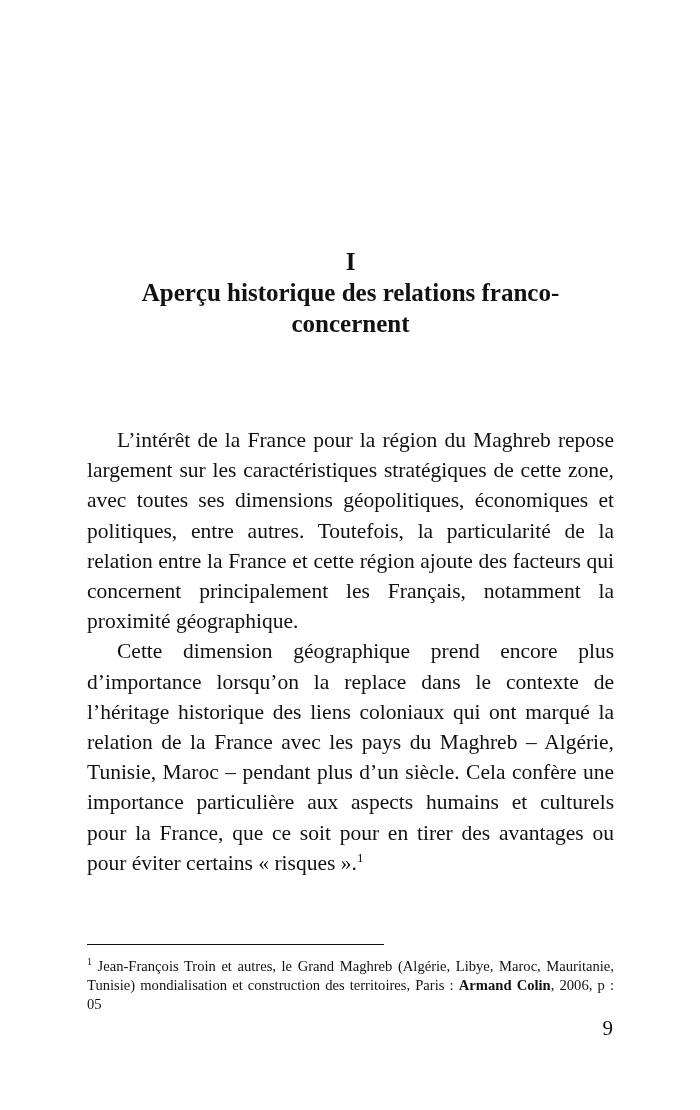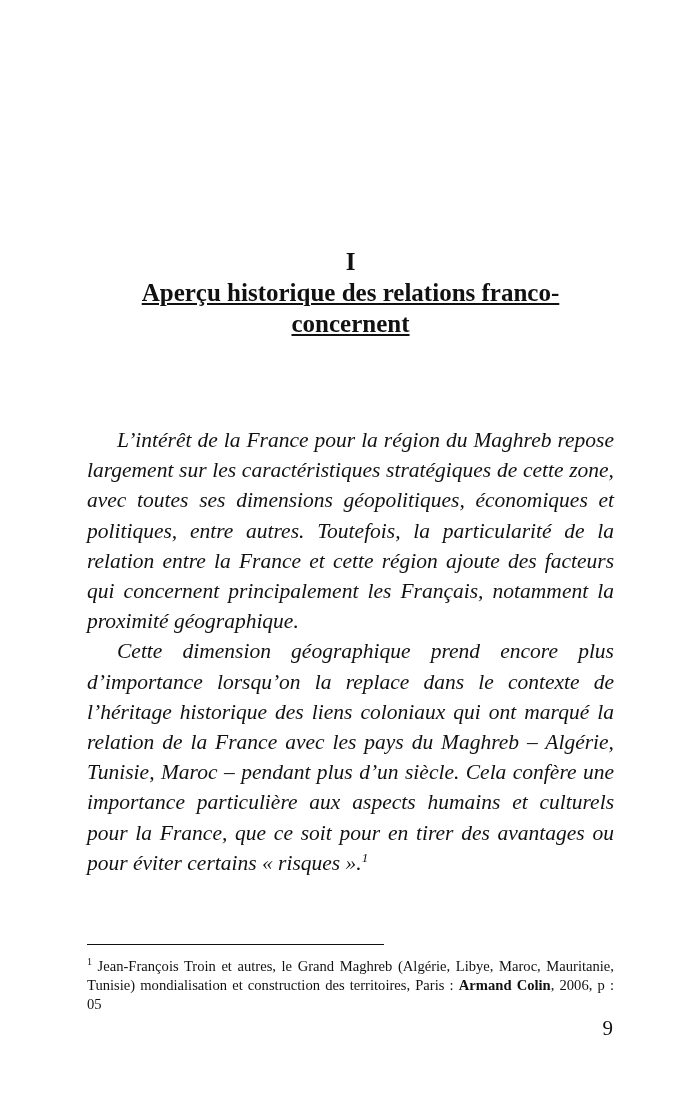--- a/index.html
+++ b/index.html
@@ -29,31 +29,29 @@
       text-align: center;
       font-weight: bold;
       font-size: 25px;
       line-height: 31px;
     }
     .chapter-heading .num {
       display: block;
     }
     .chapter-heading .title {
       display: block;
-      text-decoration: underline;
     }
     .body-text {
       position: absolute;
       left: 87px;
       width: 527px;
       top: 425px;
       font-size: 21.5px;
       line-height: 30.2px;
       text-align: justify;
-      font-style: italic;
     }
     .body-text p {
       margin: 0;
       text-indent: 30px;
     }
     .body-text sup {
       font-size: 13px;
       line-height: 0;
       vertical-align: super;
     }

